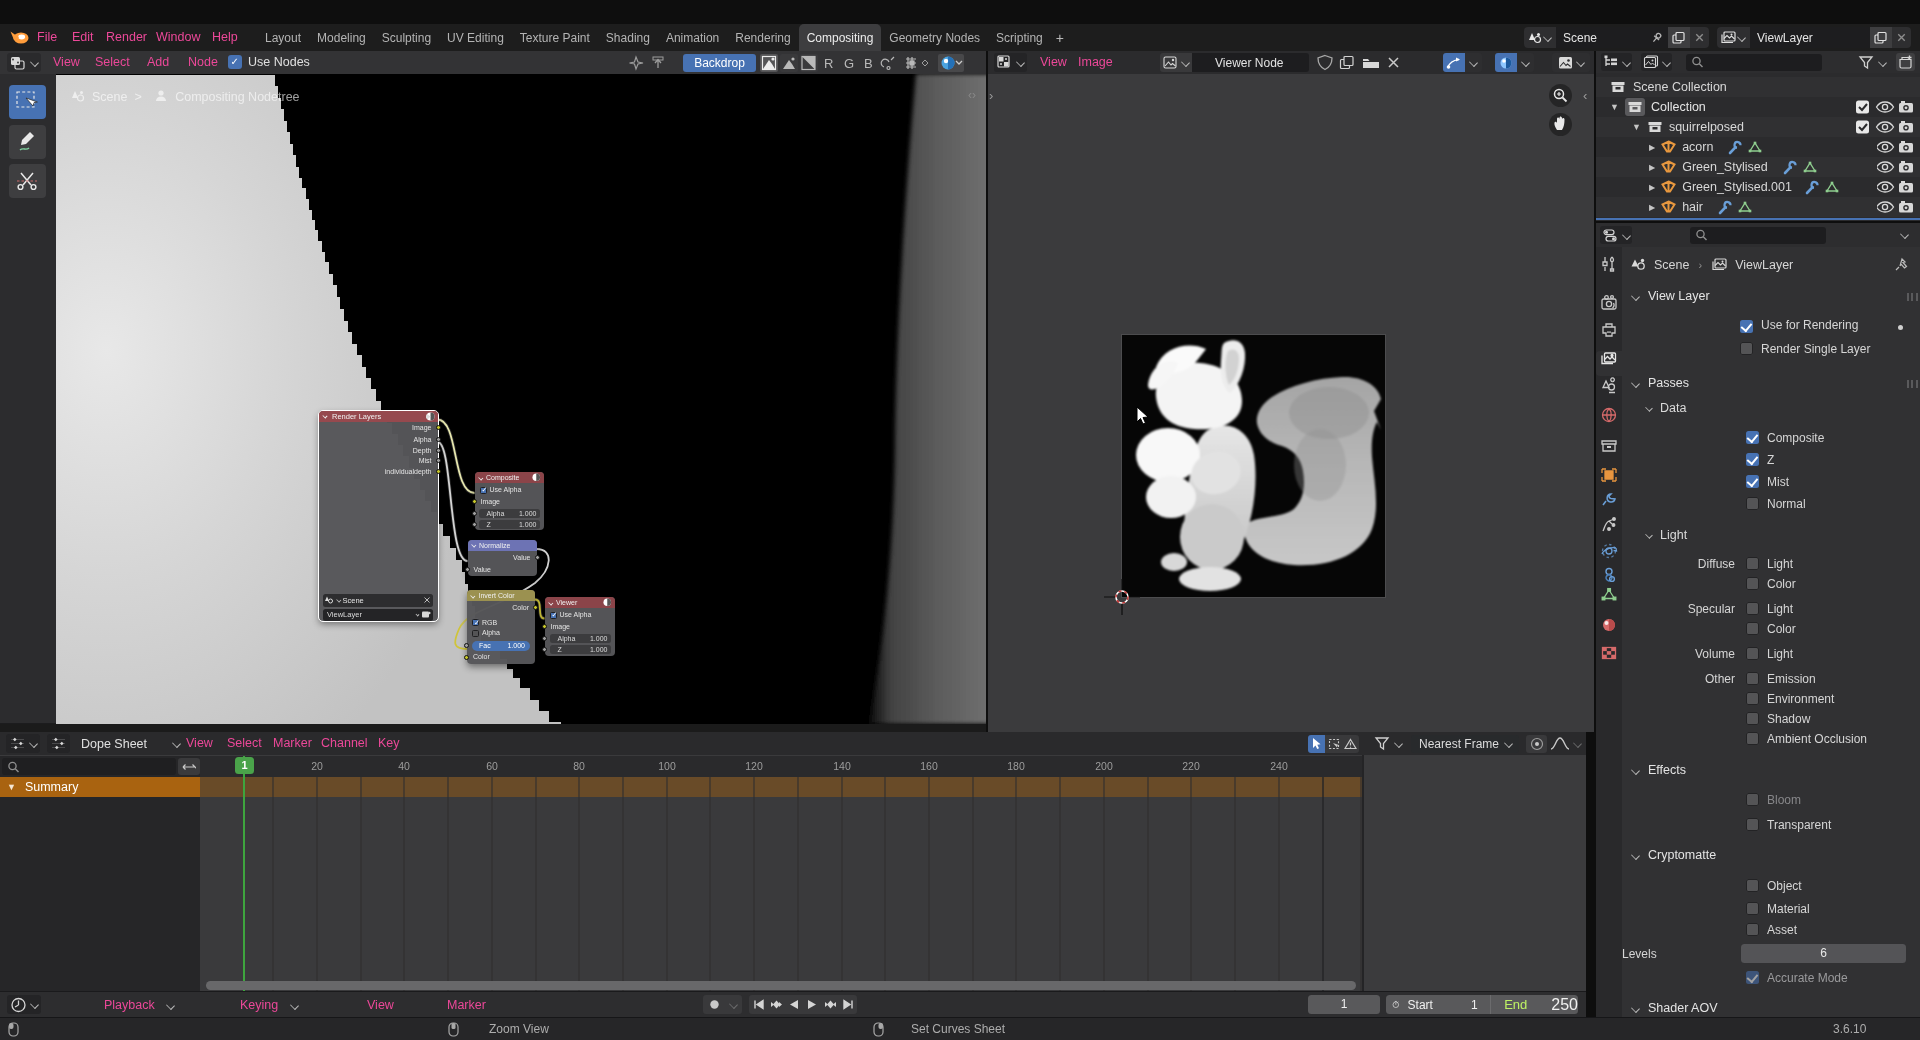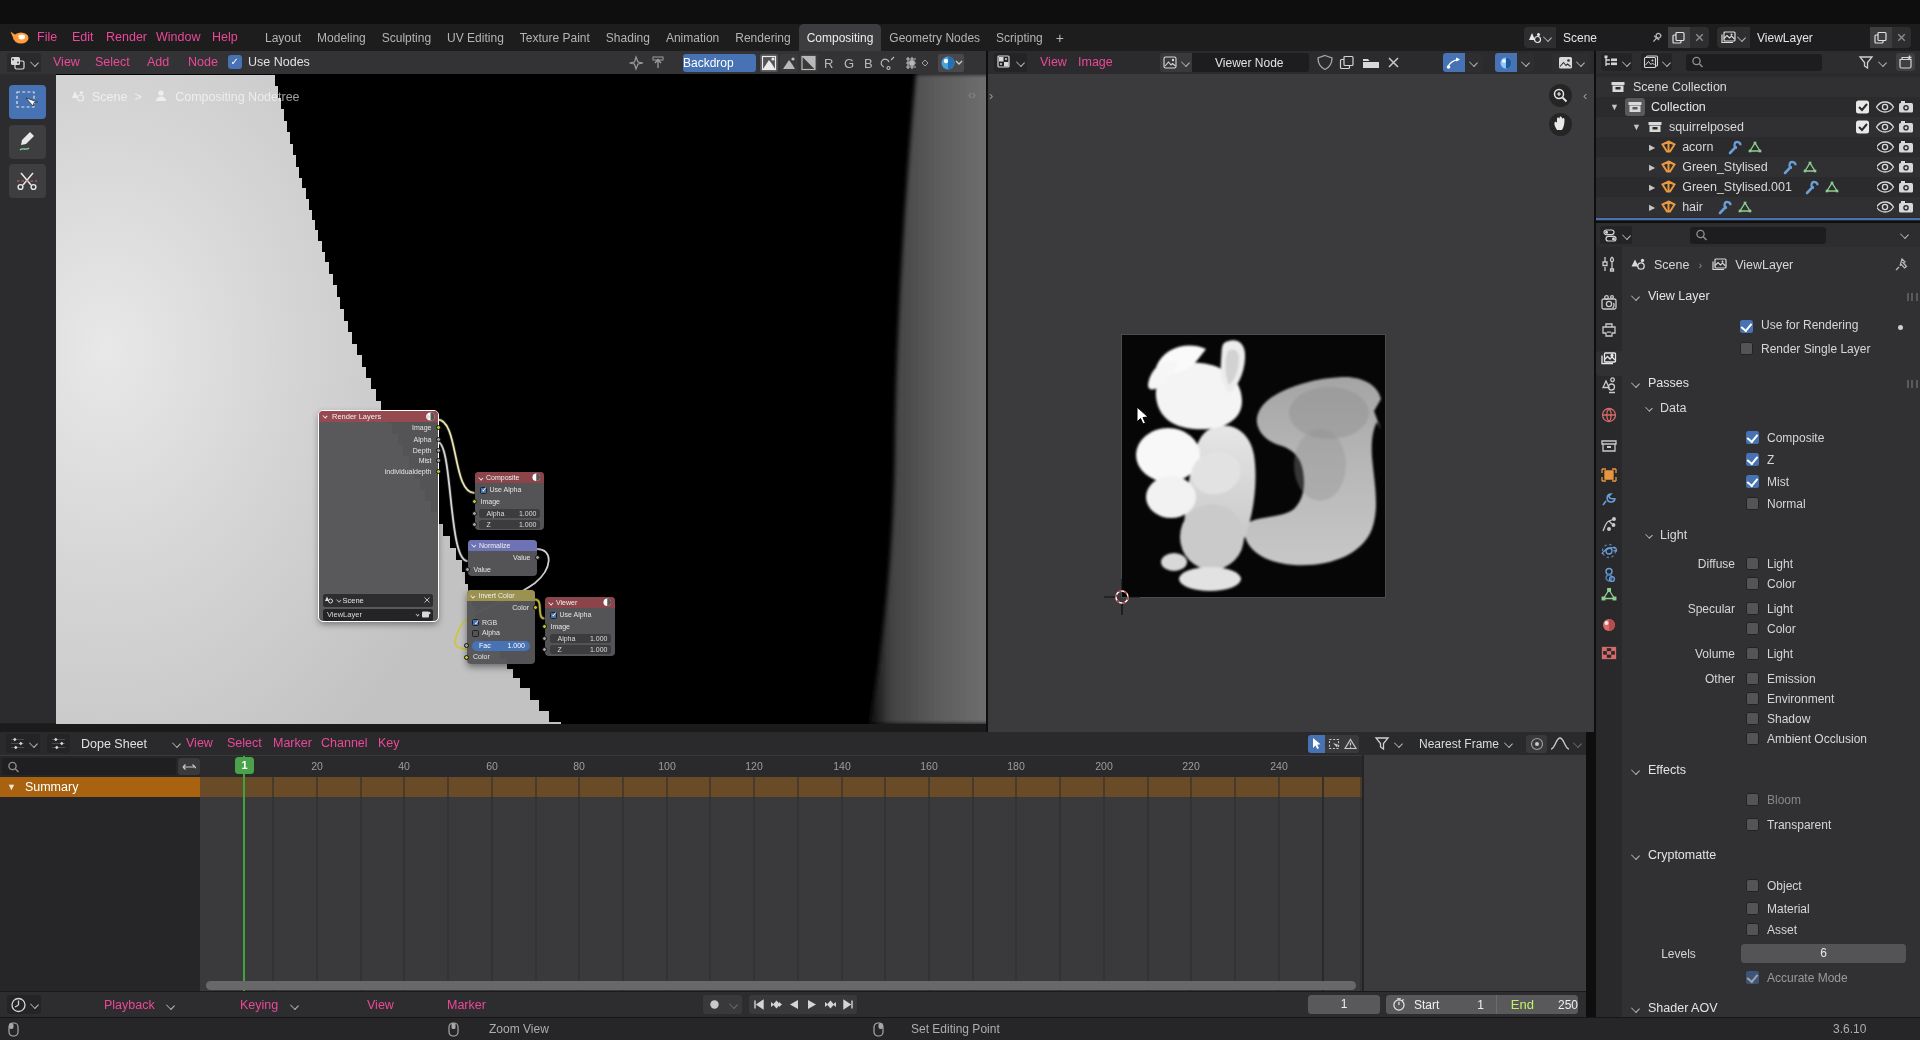--- a/index.html
+++ b/index.html
@@ -180,21 +180,21 @@
       <div style="width:14px;height:14px;background:#4772b3;border-radius:3px;position:relative">
             <span style="position:absolute;left:2.5px;top:0.5px;color:#fff;font-size:10px">✓</span>
           </div>
       <span style="color:#e0e0e0;font-size:12.5px;margin-left:6px">Use Nodes</span>
     </div>
     <svg class="abs" style="left:628px;top:4px" width="48" height="16" viewBox="0 0 48 16">
       <path d="M8,2 L10,7 L15,8 L10,9 L8,14 L6.5,9 L1.5,8 L6.5,7 Z" fill="none" stroke="#9d9d9d" stroke-width="1.2"></path>
       <path d="M30,13 L30,5 M27,8 L30,4.5 L33,8" stroke="#9d9d9d" stroke-width="1.3" fill="none"></path>
           <rect x="25" y="2" width="10" height="3" fill="none" stroke="#9d9d9d" stroke-width="1"></rect>
     </svg>
-    <div class="abs" style="left:683px;top:2.5px;width:73px;height:18px;background:#4772b3;border-radius:3px;color:#fff;font-size:12px;text-align:left;line-height:18px">Backdrop</div>
+    <div class="abs" style="left:683px;top:2.5px;width:73px;height:18px;background:#4772b3;border-radius:3px;color:#fff;font-size:12px;text-align:center;line-height:18px">Backdrop</div>
     <svg class="abs" style="left:760px;top:2.5px" width="226" height="18" viewBox="0 0 226 18">
       <rect x="0" y="0" width="18" height="18" rx="2" fill="#545456"></rect>
           <path d="M3,15 L9,6 L12,10 L15,15 Z" fill="#ececec"></path>
           <circle cx="13" cy="5" r="1.6" fill="#ececec"></circle>
           <rect x="2.5" y="2.5" width="13" height="13" fill="none" stroke="#ececec" stroke-width="1.2"></rect>
       <rect x="20" y="0" width="18" height="18" rx="2" fill="#39393b"></rect>
           <path d="M23,15 L29,6 L32,10 L35,15 Z" fill="#b9b9b9"></path>
           <circle cx="33" cy="5" r="1.6" fill="#b9b9b9"></circle>
       <rect x="40" y="0" width="18" height="18" rx="2" fill="#39393b"></rect>
           <path d="M42,2.5 h13 v13 Z" fill="#b9b9b9"></path>
@@ -950,21 +950,21 @@
     <div class="abs row" style="left:10px;top:601px;color:#e4e4e4;font-size:12.5px">
       <span class="chev" style="margin:0 9px 0 0"></span>
           <span>Cryptomatte</span>
     </div>
     <div class="pcb" style="left:124px;top:632px"></div>
         <div class="panelrow" style="left:145px;top:632px">Object</div>
     <div class="pcb" style="left:124px;top:655px"></div>
         <div class="panelrow" style="left:145px;top:655px">Material</div>
     <div class="pcb" style="left:124px;top:676px"></div>
         <div class="panelrow" style="left:145px;top:676px">Asset</div>
-    <div class="panelrow" style="left:0;top:700px;width:113px;text-align:center">Levels</div>
+    <div class="panelrow" style="left:0;top:700px;width:113px;text-align:left">Levels</div>
     <div class="abs" style="left:119px;top:697px;width:165px;height:19px;background:#545457;border-radius:3.5px;color:#e8e8e8;font-size:12px;text-align:center;line-height:19px">6</div>
     <div class="pcb on dim" style="left:124px;top:724px"></div>
         <div class="panelrow" style="left:145px;top:724px;color:#9a9a9c">Accurate Mode</div>
 
     <div class="abs row" style="left:10px;top:754px;color:#e4e4e4;font-size:12.5px">
       <span class="chev" style="margin:0 9px 0 0"></span>
           <span>Shader AOV</span>
     </div>
   </div>
 </div>
@@ -1174,35 +1174,35 @@
   <div class="abs" style="left:1308px;top:3px;width:72px;height:19px;background:#59595b;border-radius:3.5px;color:#f0f0f0;font-size:12px;text-align:center;line-height:19px">1</div>
   <div class="abs row" style="left:1386px;top:3px;width:192px;height:19px;background:#59595b;border-radius:3.5px">
     <svg style="margin-left:6px" width="15" height="15" viewBox="0 0 15 15">
           <circle cx="7.5" cy="8" r="5.5" fill="none" stroke="#e8e8e8" stroke-width="1.3"></circle>
           <path d="M7.5,8 V4.5 M5.5,1.5 h4 M11,3.5 l1.5,-1.5" stroke="#e8e8e8" stroke-width="1.3"></path>
         </svg>
     <span style="color:#f0f0f0;font-size:12px;margin-left:8px">Start</span>
     <span style="color:#f0f0f0;font-size:12px;margin-left:38px">1</span>
     <div style="width:1px;height:19px;background:#6b6b6d;margin-left:12px"></div>
     <span style="color:#bef264;font-size:13px;margin-left:14px">End</span>
-    <span style="color:#f0f0f0;font-size:12px;margin-left:24px">250</span>
+    <span style="color:#f0f0f0;font-size:16px;margin-left:24px">250</span>
   </div>
 </div>
 
 <div class="abs" id="statusbar">
   <svg class="abs" style="left:8px;top:4px" width="11" height="15" viewBox="0 0 11 15">
         <rect x="1" y="1" width="9" height="13" rx="4" fill="none" stroke="#a8a8a8" stroke-width="1.2"></rect>
         <rect x="1" y="1" width="4.5" height="6" rx="2" fill="#a8a8a8"></rect>
       </svg>
   <svg class="abs" style="left:448px;top:4px" width="11" height="15" viewBox="0 0 11 15">
         <rect x="1" y="1" width="9" height="13" rx="4" fill="none" stroke="#a8a8a8" stroke-width="1.2"></rect>
         <rect x="3.5" y="1" width="4" height="6" rx="1.5" fill="#a8a8a8"></rect>
       </svg>
   <span class="abs" style="left:489px;top:4px">Zoom View</span>
   <svg class="abs" style="left:873px;top:4px" width="11" height="15" viewBox="0 0 11 15">
         <rect x="1" y="1" width="9" height="13" rx="4" fill="none" stroke="#a8a8a8" stroke-width="1.2"></rect>
         <rect x="5.5" y="1" width="4.5" height="6" rx="2" fill="#a8a8a8"></rect>
       </svg>
-  <span class="abs" style="left:911px;top:4px">Set Editing Point</span>
+  <span class="abs" style="left:911px;top:4px">Set Curves Sheet</span>
   <span class="abs" style="left:1833px;top:4px">3.6.10</span>
 </div>
 
 </div>
 
 </body></html>

